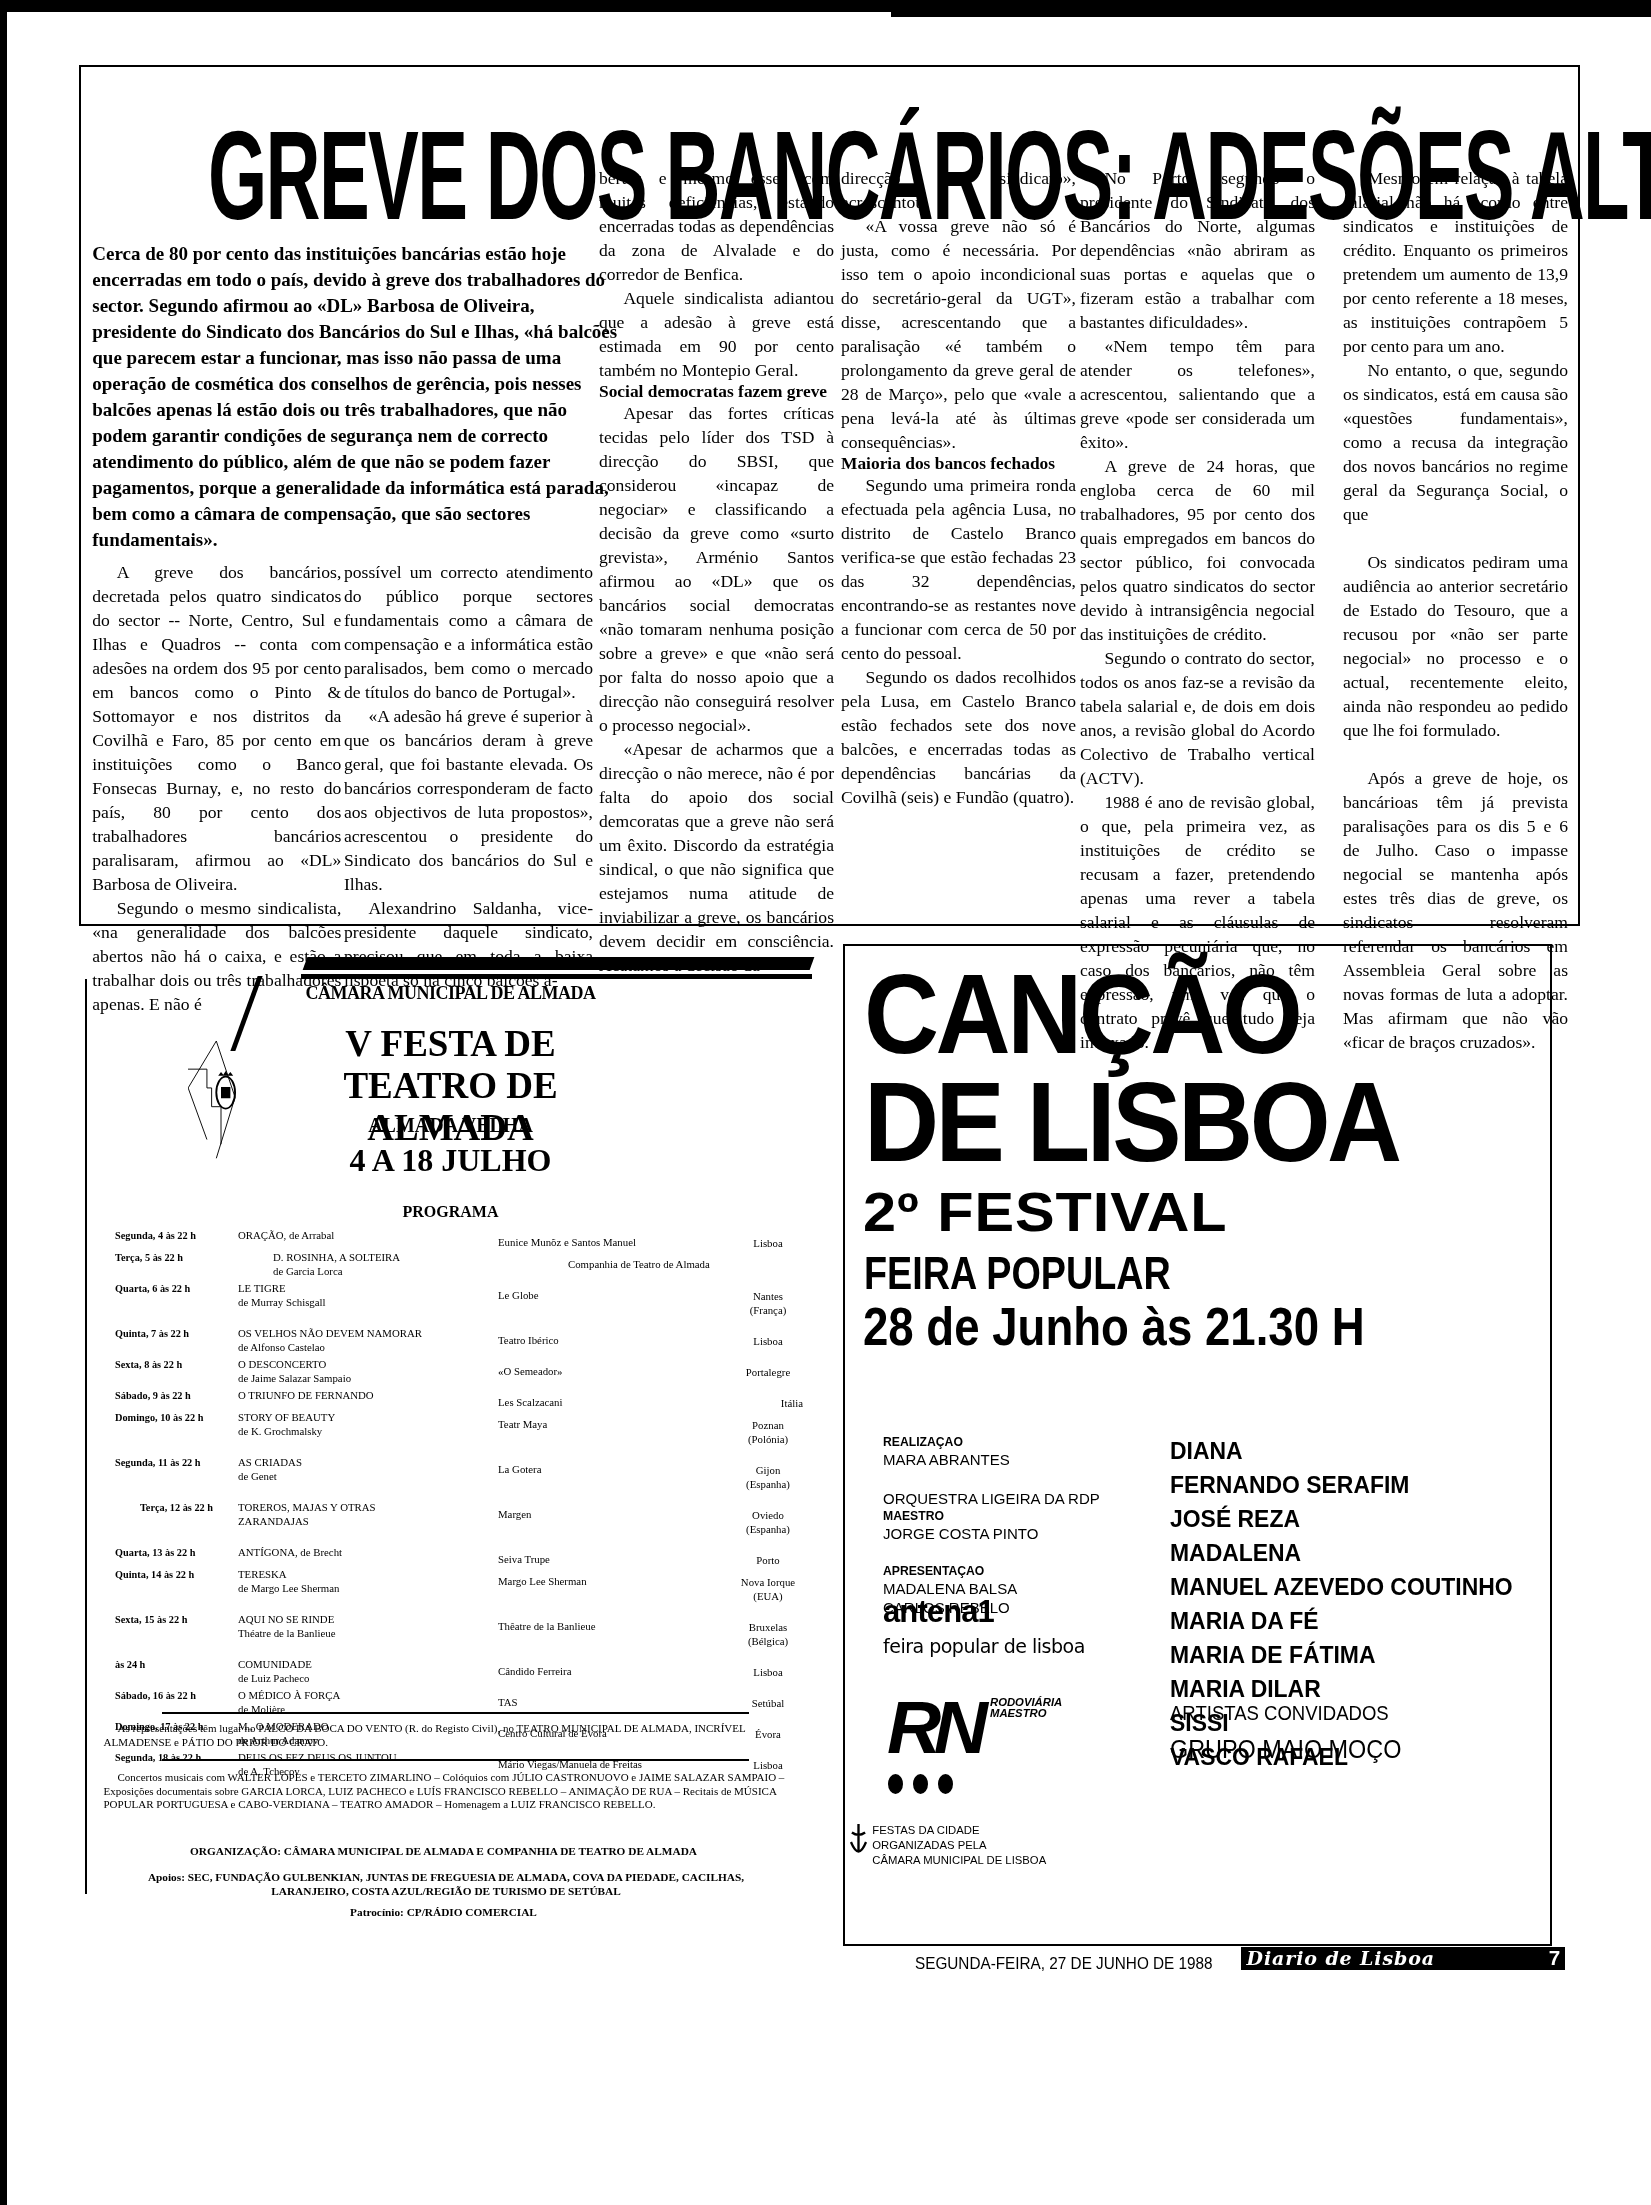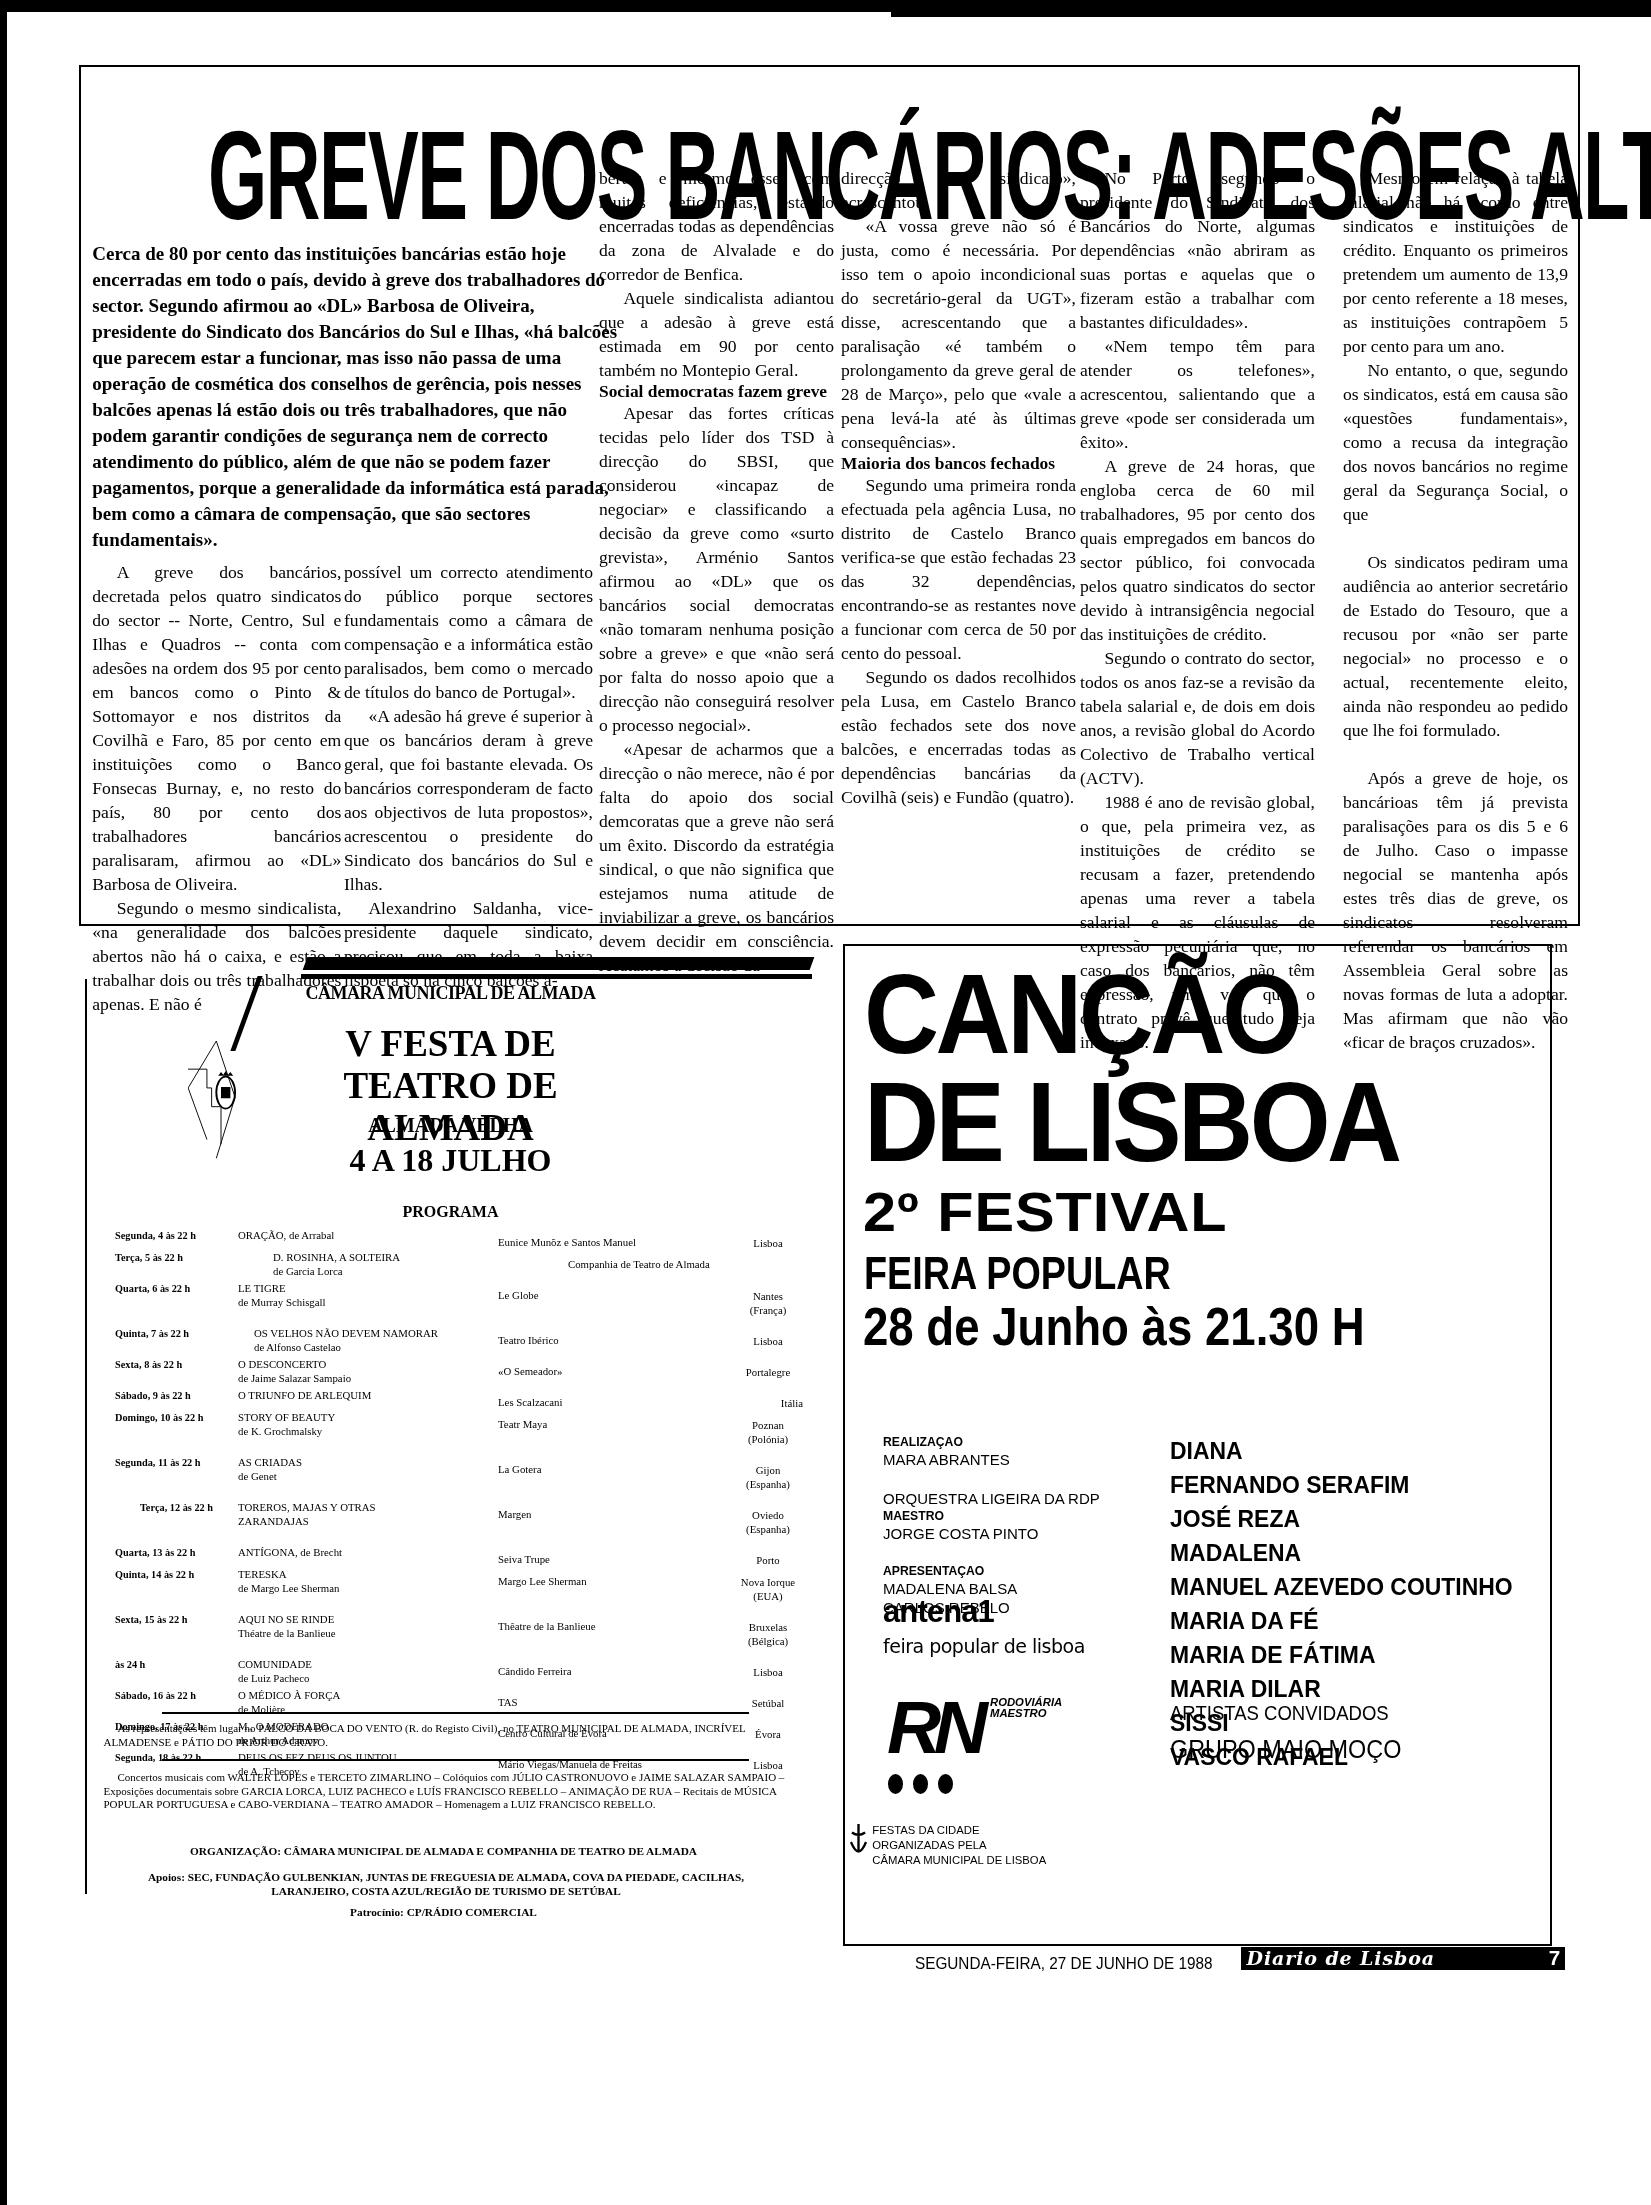--- a/index.html
+++ b/index.html
@@ -164,35 +164,35 @@
       <div class="prow" style="min-height: 45px;">
         <div class="pday" style="white-space: pre-line;">Quarta, 6 às 22 h</div>
         <div class="pplay" style="white-space: pre-line;">LE TIGRE
 de Murray Schisgall</div>
         <div class="pco" style="white-space: pre-line;">Le Globe</div>
         <div class="ploc" style="white-space: pre-line;">Nantes
 (França)</div>
       </div>
       <div class="prow" style="min-height: 31px;">
         <div class="pday" style="white-space: pre-line;">Quinta, 7 às 22 h</div>
-        <div class="pplay" style="white-space: pre-line; margin-left: 16px;">OS VELHOS NÃO DEVEM NAMORAR
+        <div class="pplay" style="white-space: pre-line;">OS VELHOS NÃO DEVEM NAMORAR
 de Alfonso Castelao</div>
         <div class="pco" style="white-space: pre-line;">Teatro Ibérico</div>
         <div class="ploc" style="white-space: pre-line;">Lisboa</div>
       </div>
       <div class="prow" style="min-height: 31px;">
         <div class="pday" style="white-space: pre-line;">Sexta, 8 às 22 h</div>
         <div class="pplay" style="white-space: pre-line;">O DESCONCERTO
 de Jaime Salazar Sampaio</div>
         <div class="pco" style="white-space: pre-line;">«O Semeador»</div>
         <div class="ploc" style="white-space: pre-line;">Portalegre</div>
       </div>
       <div class="prow" style="min-height: 17.4px;">
         <div class="pday" style="white-space: pre-line; font-family: Liberation Serif, serif;">Sábado, 9 às 22 h</div>
-        <div class="pplay" style="white-space: pre-line;">O TRIUNFO DE ARLEQUIM</div>
+        <div class="pplay" style="white-space: pre-line;">O TRIUNFO DE FERNANDO</div>
         <div class="pco" style="white-space: pre-line;">Les Scalzacani</div>
         <div class="ploc" style="white-space: pre-line; text-align: right;">Itália</div>
       </div>
       <div class="prow" style="min-height: 45px;">
         <div class="pday" style="white-space: pre-line;">Domingo, 10 às 22 h</div>
         <div class="pplay" style="white-space: pre-line;">STORY OF BEAUTY
 de K. Grochmalsky</div>
         <div class="pco" style="white-space: pre-line;">Teatr Maya</div>
         <div class="ploc" style="white-space: pre-line;">Poznan
 (Polónia)</div>

